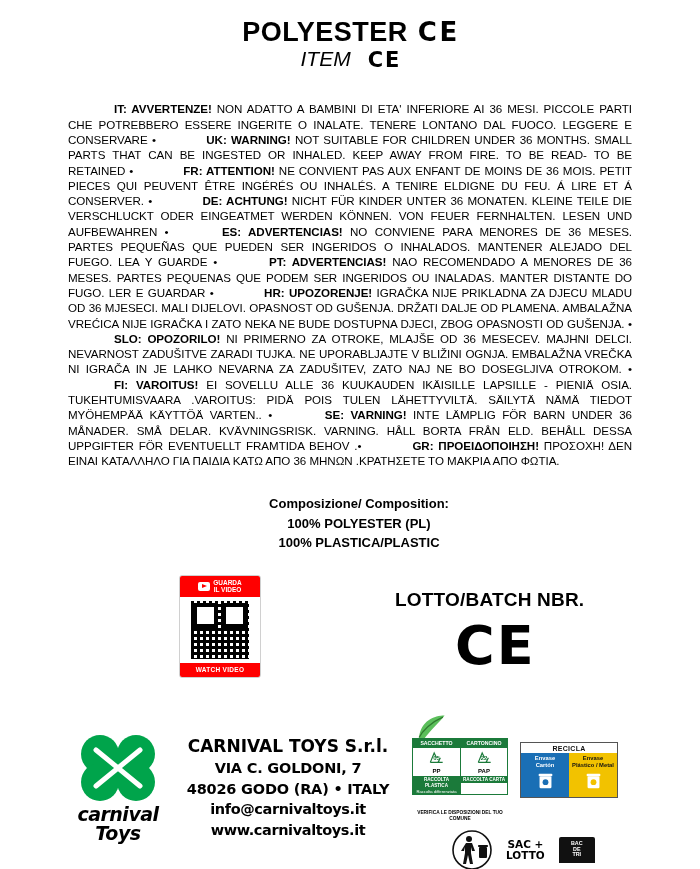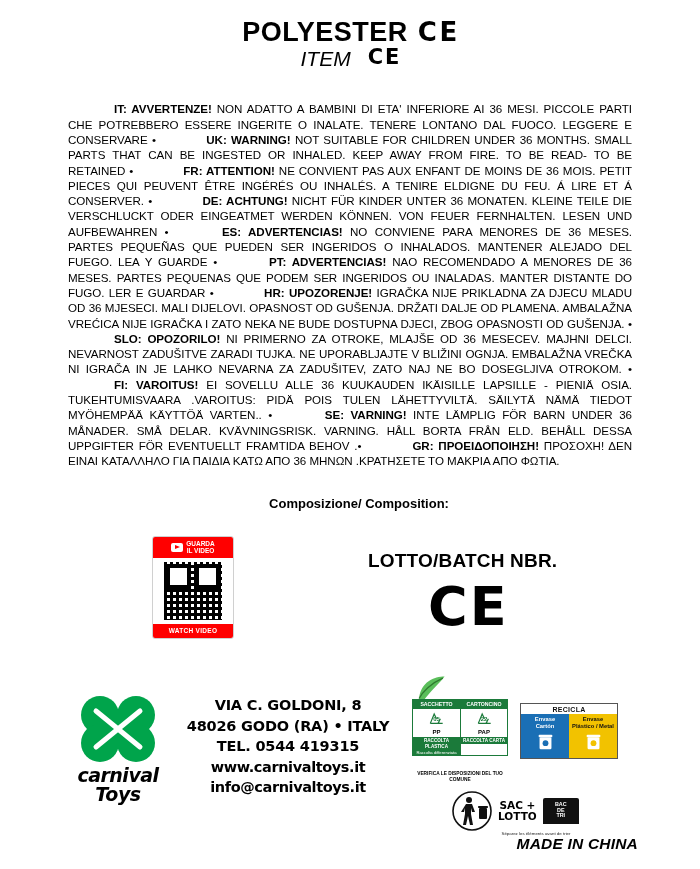--- a/index.html
+++ b/index.html
@@ -28,21 +28,21 @@
     justify-content: center;
     align-items: center;
     gap: 10px;
   }
   .item-line {
     font-size: 21px;
     font-style: italic;
     font-weight: 500;
     display: flex;
     justify-content: center;
-    align-items: flex-start;
+    align-items: flex-end;
     gap: 17px;
     margin-top: 1px;
   }
 
   
   .ce-mark {
     display: inline-flex;
     align-items: center;
     gap: 2px;
     font-style: normal;
@@ -75,20 +75,21 @@
     font-weight: bold;
     line-height: 1.5;
     padding-left: 18px;
   }
 
   
   .mid {
     position: relative;
     margin-top: 22px;
     height: 135px;
+    margin-left: 27px;
   }
 
   
   .video-badge {
     position: absolute;
     left: 152px;
     top: 0px;
     width: 82px;
     background: #ffffff;
     border: 1.5px solid #d0d0d0;
@@ -322,21 +323,21 @@
     margin: 2px auto 0 auto;
     position: relative;
   }
 
   .sac-papier {
     position: absolute;
     left: 44px; top: 116px;
     width: 150px;
     display: flex;
     align-items: center;
-    gap: 6px;
+    gap: 14px;
   }
   .sp-icon { width: 40px; height: 40px; }
   .sp-text {
     font-family: "DejaVu Sans", sans-serif;
     font-size: 10.5px;
     font-weight: bold;
     line-height: 1.05;
     text-align: center;
   }
   .sp-bin {
@@ -389,20 +390,22 @@
       <span class="c">C</span>
         <span class="e">E</span>
     </span>
   </div>
 </div>
 
 <div class="warnings"><b>IT: AVVERTENZE!</b> NON ADATTO A BAMBINI DI ETA' INFERIORE AI 36 MESI. PICCOLE PARTI CHE POTREBBERO ESSERE INGERITE O INALATE. TENERE LONTANO DAL FUOCO. LEGGERE E CONSERVARE • <b>UK: WARNING!</b> NOT SUITABLE FOR CHILDREN UNDER 36 MONTHS. SMALL PARTS THAT CAN BE INGESTED OR INHALED. KEEP AWAY FROM FIRE. TO BE READ- TO BE RETAINED • <b>FR: ATTENTION!</b> NE CONVIENT PAS AUX ENFANT DE MOINS DE 36 MOIS. PETIT PIECES QUI PEUVENT ÊTRE  INGÉRÉS OU INHALÉS. A TENIRE ELDIGNE DU FEU. Á LIRE ET Á CONSERVER. • <b>DE: ACHTUNG!</b> NICHT FÜR KINDER UNTER 36 MONATEN. KLEINE TEILE DIE VERSCHLUCKT ODER EINGEATMET WERDEN KÖNNEN. VON FEUER FERNHALTEN. LESEN UND AUFBEWAHREN • <b>ES: ADVERTENCIAS!</b> NO CONVIENE PARA MENORES DE 36 MESES. PARTES PEQUEÑAS QUE PUEDEN SER INGERIDOS O INHALADOS. MANTENER ALEJADO DEL FUEGO. LEA Y GUARDE • <b>PT: ADVERTENCIAS!</b> NAO RECOMENDADO A MENORES DE 36 MESES. PARTES PEQUENAS QUE PODEM SER INGERIDOS OU INALADAS. MANTER DISTANTE DO FUGO. LER E GUARDAR • <b>HR: UPOZORENJE!</b> IGRAČKA NIJE PRIKLADNA ZA DJECU MLADU OD 36 MJESECI. MALI DIJELOVI. OPASNOST OD GUŠENJA. DRŽATI DALJE OD PLAMENA. AMBALAŽNA VREĆICA NIJE IGRAČKA I ZATO NEKA NE BUDE DOSTUPNA DJECI, ZBOG OPASNOSTI OD GUŠENJA. • <b>SLO: OPOZORILO!</b> NI PRIMERNO ZA OTROKE, MLAJŠE OD 36 MESECEV. MAJHNI DELCI. NEVARNOST ZADUŠITVE ZARADI TUJKA. NE UPORABLJAJTE V BLIŽINI OGNJA. EMBALAŽNA VREČKA NI IGRAČA IN JE LAHKO NEVARNA ZA ZADUŠITEV, ZATO NAJ NE BO DOSEGLJIVA OTROKOM. • <b>FI: VAROITUS!</b> EI SOVELLU ALLE 36 KUUKAUDEN IKÄISILLE LAPSILLE - PIENIÄ OSIA. TUKEHTUMISVAARA .VAROITUS: PIDÄ POIS TULEN LÄHETTYVILTÄ. SÄILYTÄ NÄMÄ TIEDOT MYÖHEMPÄÄ KÄYTTÖÄ VARTEN.. • <b>SE: VARNING!</b> INTE LÄMPLIG FÖR BARN UNDER 36 MÅNADER. SMÅ DELAR. KVÄVNINGSRISK. VARNING. HÅLL BORTA FRÅN ELD. BEHÅLL DESSA UPPGIFTER FÖR EVENTUELLT FRAMTIDA BEHOV .• <b>GR: ΠΡΟΕΙΔΟΠΟΙΗΣΗ!</b> ΠΡΟΣΟΧΗ! ΔΕΝ ΕΙΝΑΙ ΚΑΤΑΛΛΗΛΟ ΓΙΑ ΠΑΙΔΙΑ ΚΑΤΩ ΑΠΟ 36 ΜΗΝΩΝ .ΚΡΑΤΗΣΕΤΕ ΤΟ ΜΑΚΡΙΑ ΑΠΟ ΦΩΤΙΑ.</div>
 
 <div class="composition">
   <div>Composizione/ Composition:</div>
+  <div>100% POLYESTER (PL)</div>
+  <div>100% PLASTICA/PLASTIC</div>
 </div>
 
 <div class="mid">
 
   <div class="video-badge">
     <div class="video-top">
       <span class="yt-play"></span>
       <span>
         <span>GUARDA</span><br>
         <span>IL VIDEO</span>
@@ -437,25 +440,25 @@
           <line x1="22" y1="18" x2="66" y2="54"></line>
           <line x1="66" y1="18" x2="22" y2="54"></line>
         </g>
       </svg>
     </div>
     <div class="logo-word">carnival</div>
     <div class="logo-word">Toys</div>
   </div>
 
   <div class="company">
-    <div>VIA C. GOLDONI, 8</div>
+    <div class="name">CARNIVAL TOYS S.r.l.</div>
+    <div>VIA C. GOLDONI, 7</div>
     <div>48026 GODO (RA) • ITALY</div>
-    <div>TEL. 0544 419315</div>
+    <div class="web">info@carnivaltoys.it</div>
     <div class="web">www.carnivaltoys.it</div>
-    <div class="web">info@carnivaltoys.it</div>
   </div>
 
   <div class="recycle">
 
     <svg class="green-arrow" viewBox="0 0 40 40" xmlns="http://www.w3.org/2000/svg">
       <path d="M6 30 C8 10, 24 4, 36 4 C30 12, 22 18, 10 34 Z" fill="#5bbf5b"></path>
       <path d="M6 30 C10 22, 20 12, 34 6" stroke="#2f7a2f" stroke-width="1.5" fill="none"></path>
     </svg>
 
     <div class="sacchetto-box">

